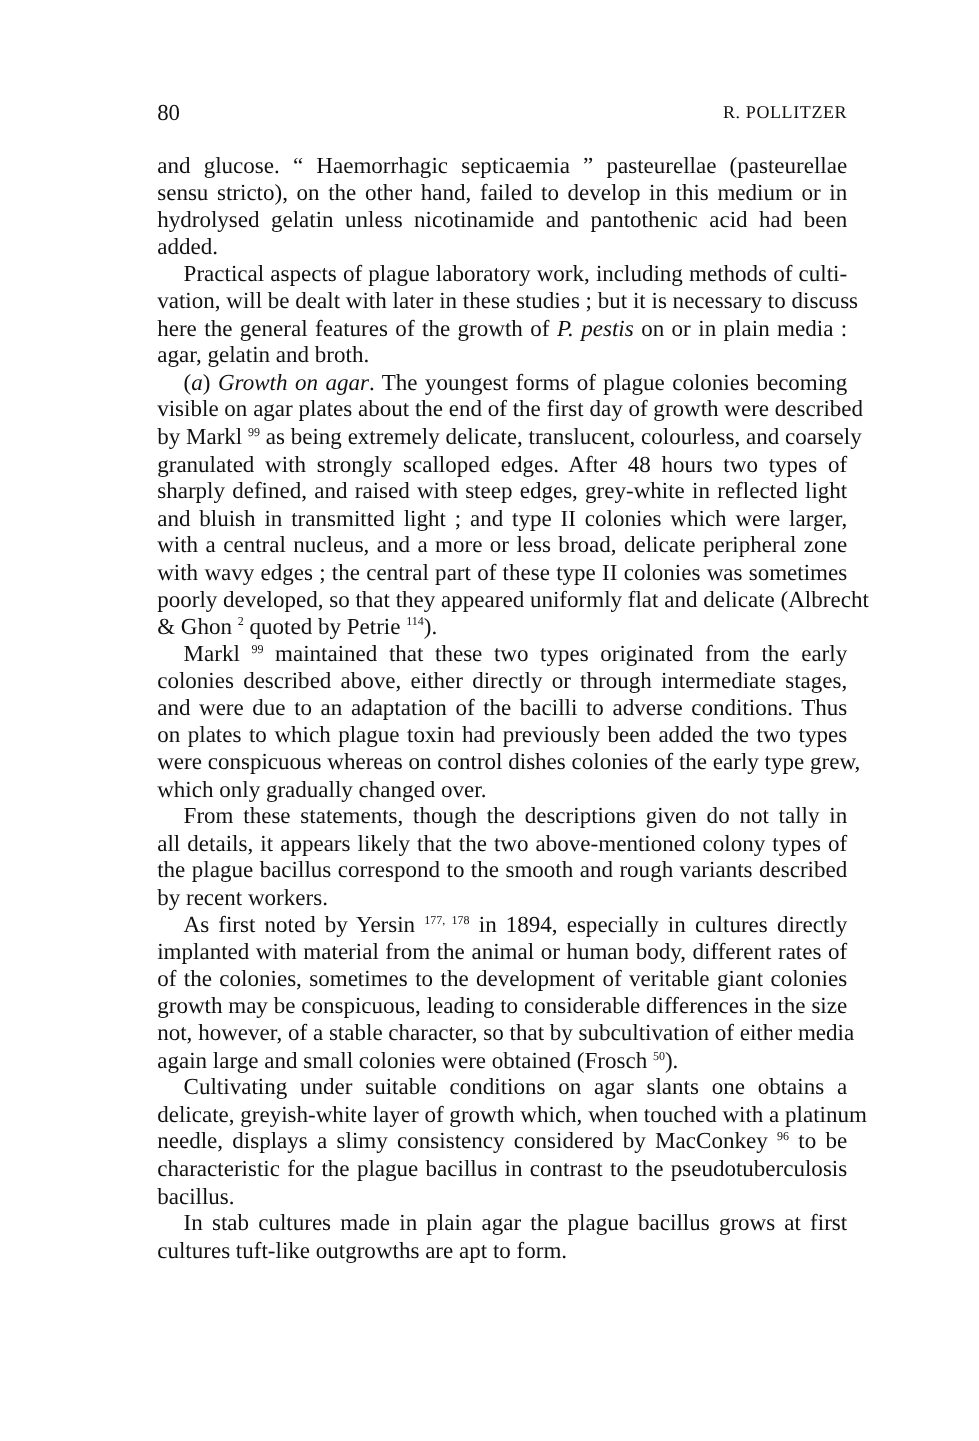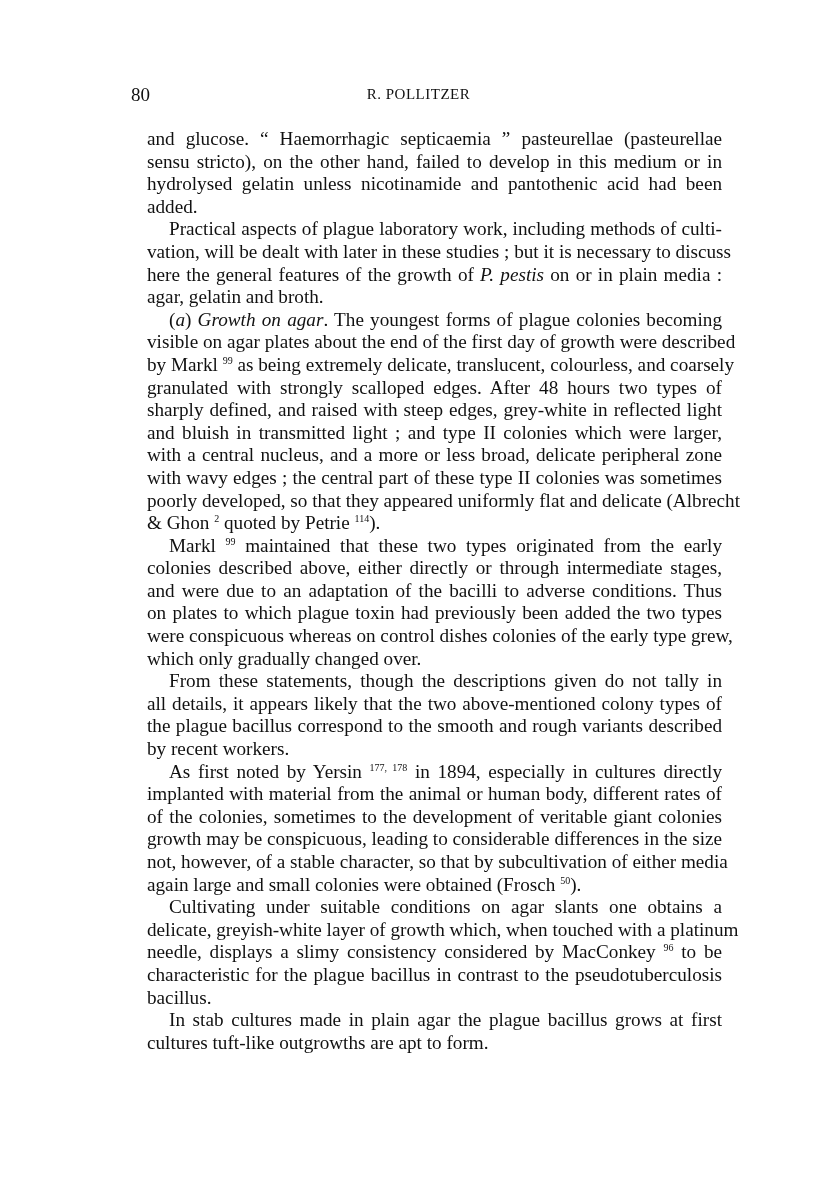--- a/index.html
+++ b/index.html
@@ -1,22 +1,22 @@
 <!DOCTYPE html>
 <html><head>
 <meta charset="utf-8">
 <style>
   html, body { margin: 0; padding: 0; background: #ffffff; }
   body { width: 816px; height: 1201px; position: relative; overflow: hidden;
          font-family: "Liberation Serif", "DejaVu Serif", serif; color: #111; }
   .header { position: absolute; top: 84px; left: 131px; width: 575px; height: 24px; }
   .page-num { position: absolute; left: 0; top: 0; font-size: 19px; }
-  .running-head { position: absolute; left: 0; right: 0; top: 2px; text-align: center;
+  .running-head { position: absolute; left: 0; right: 0; top: 2px; text-align: right;
                   font-size: 15px; letter-spacing: 0.5px; font-variant: small-caps; }
-  .body-text { position: absolute; top: 128px; left: 131px; width: 575px; margin-left: 16px; }
+  .body-text { position: absolute; top: 128px; left: 131px; width: 575px; }
   .line { font-size: 19.2px; line-height: 22.6px; height: 22.6px; white-space: nowrap;
           text-align: justify; text-align-last: justify; }
   .line.last { text-align-last: left; }
   .line.indent { padding-left: 22px; }
   sup { font-size: 10px; vertical-align: 7px; line-height: 0; }
   i { }
 </style>
 </head>
 <body>
 

